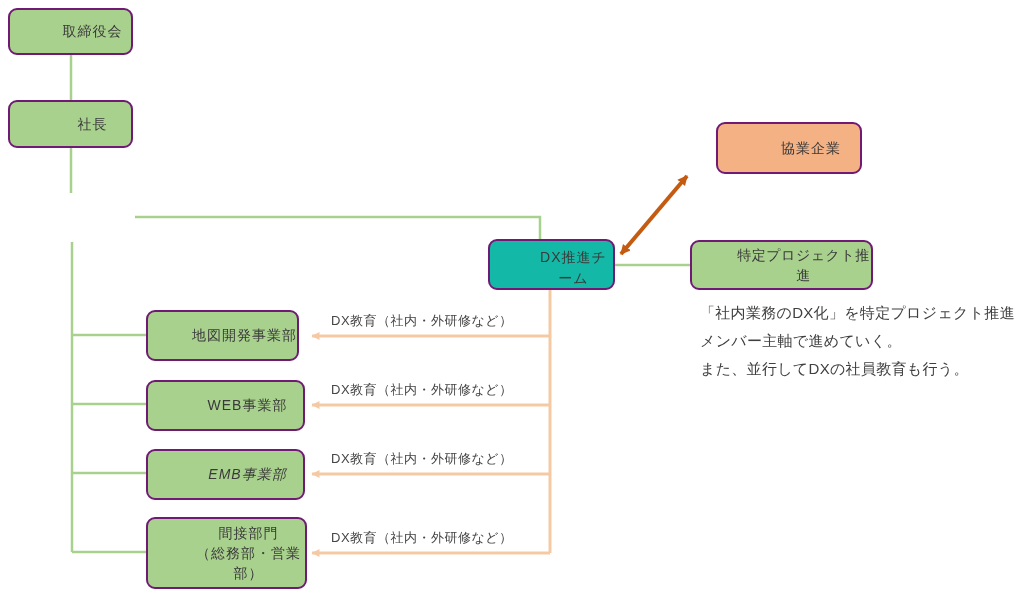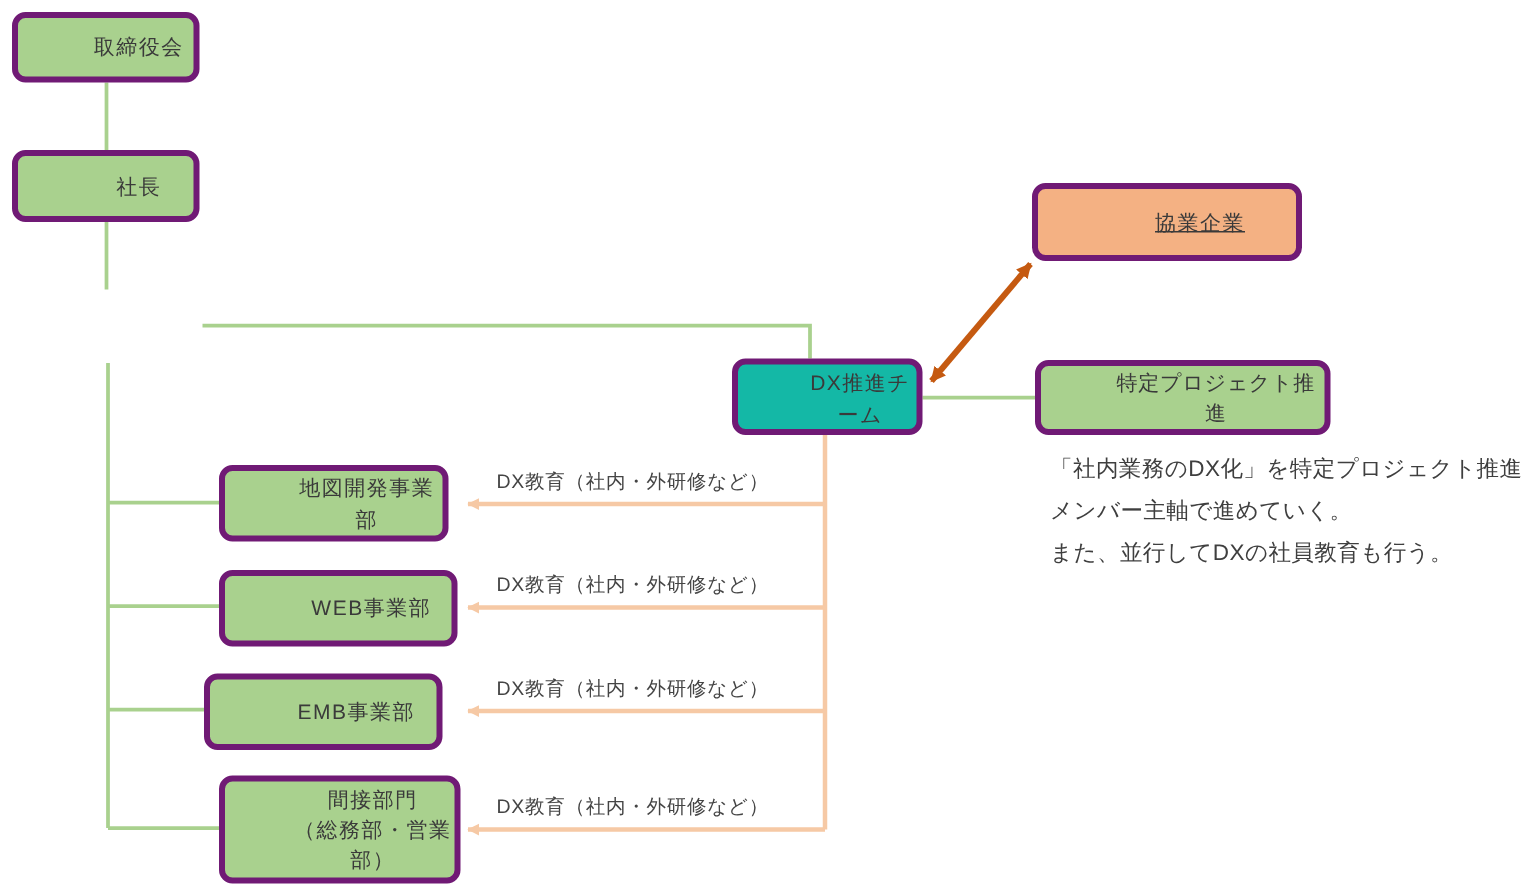--- a/index.html
+++ b/index.html
@@ -7,21 +7,21 @@
     position:relative;
     width:1024px;height:591px;
     background:#ffffff;
     font-family:"Liberation Sans","DejaVu Sans",sans-serif;
     overflow:hidden;
   }
   svg.connectors{position:absolute;left:0;top:0;width:1024px;height:591px;z-index:1;}
   .node{
     position:absolute;
     box-sizing:border-box;
-    border:4px solid #701a75;
+    border:2px solid #701a75;
     border-radius:9px;
     display:flex;
     flex-direction:column;
     align-items:center;
     justify-content:center;
     font-size:14px;
     color:#3a3a3a;
     letter-spacing:1px;
     z-index:2;
     text-align:center;
@@ -98,37 +98,37 @@
 
   <div class="node green" style="left:8px;top:100px;width:125px;height:48px;">
     <span>社長</span>
   </div>
 
 
   <div class="node peach" style="left:488px;top:239px;width:127px;height:51px;">
     <span>DX推進チーム</span>
   </div>
 
-  <div class="node orange" style="left:688px;top:122px;width:180px;height:52px;text-decoration:underline;">
+  <div class="node orange" style="left:716px;top:122px;width:146px;height:52px;">
     <span>協業企業</span>
   </div>
 
-  <div class="node green" style="left:690px;top:240px;width:197px;height:50px;letter-spacing:0.5px;">
+  <div class="node green" style="left:690px;top:240px;width:183px;height:50px;letter-spacing:0.5px;">
     <span>特定プロジェクト推進</span>
   </div>
 
   <div class="node green" style="left:146px;top:310px;width:153px;height:51px;">
     <span>地図開発事業部</span>
   </div>
 
   <div class="node green" style="left:146px;top:380px;width:159px;height:51px;">
     <span>WEB事業部</span>
   </div>
 
-  <div class="node green" style="left:136px;top:449px;width:159px;height:51px;">
+  <div class="node green" style="left:146px;top:449px;width:159px;height:51px;font-style:italic;">
     <span>EMB事業部</span>
   </div>
 
   <div class="node green" style="left:146px;top:517px;width:161px;height:72px;">
     <span>間接部門</span>
     <span>（総務部・営業部）</span>
   </div>
 
   <div class="edge-label" style="left:331px;top:312px;">DX教育（社内・外研修など）</div>
   <div class="edge-label" style="left:331px;top:381px;">DX教育（社内・外研修など）</div>

